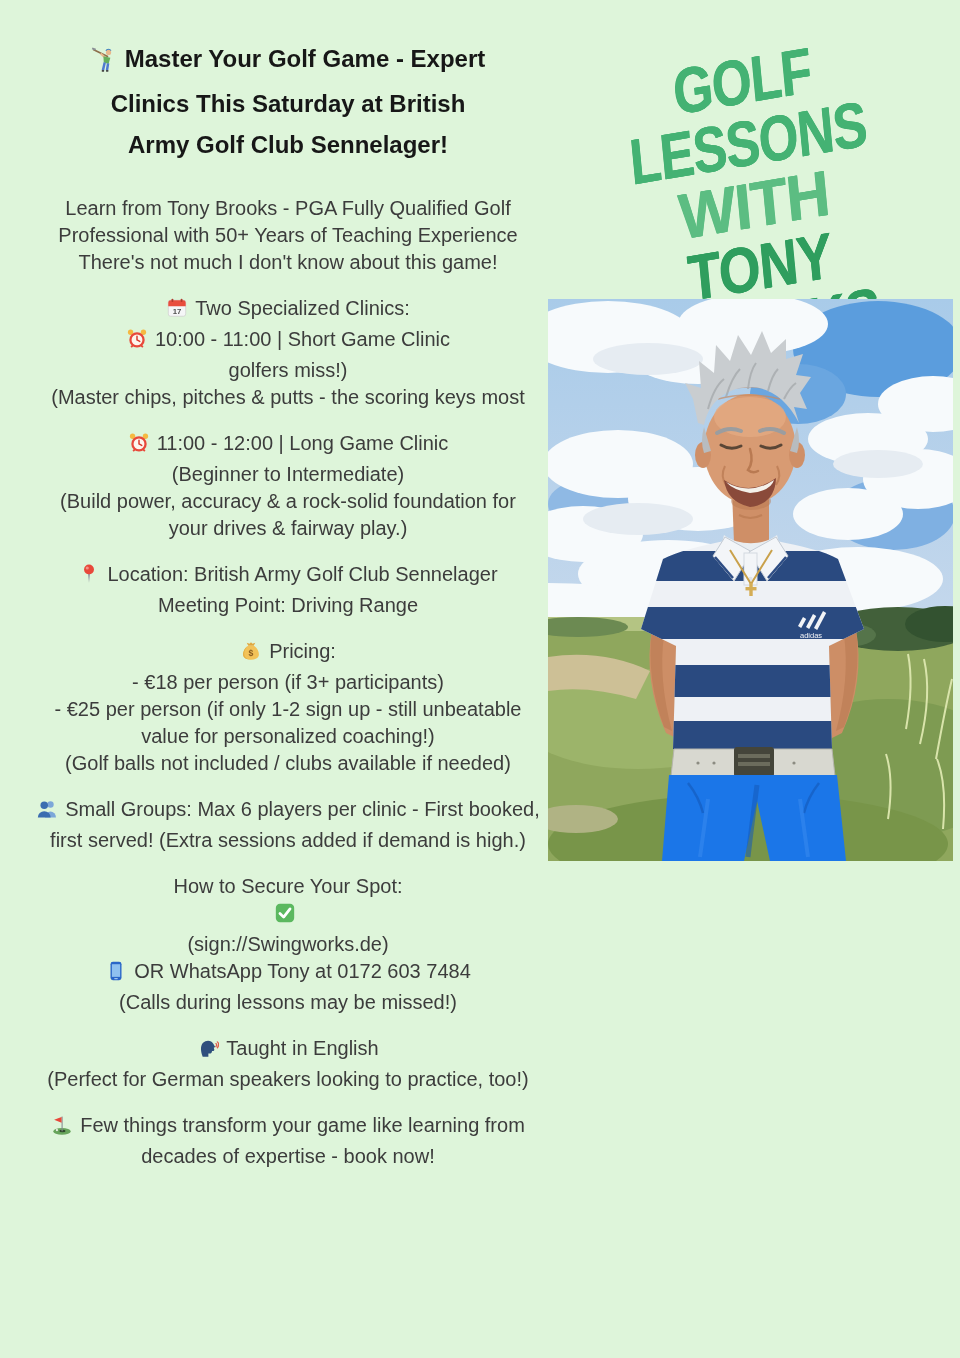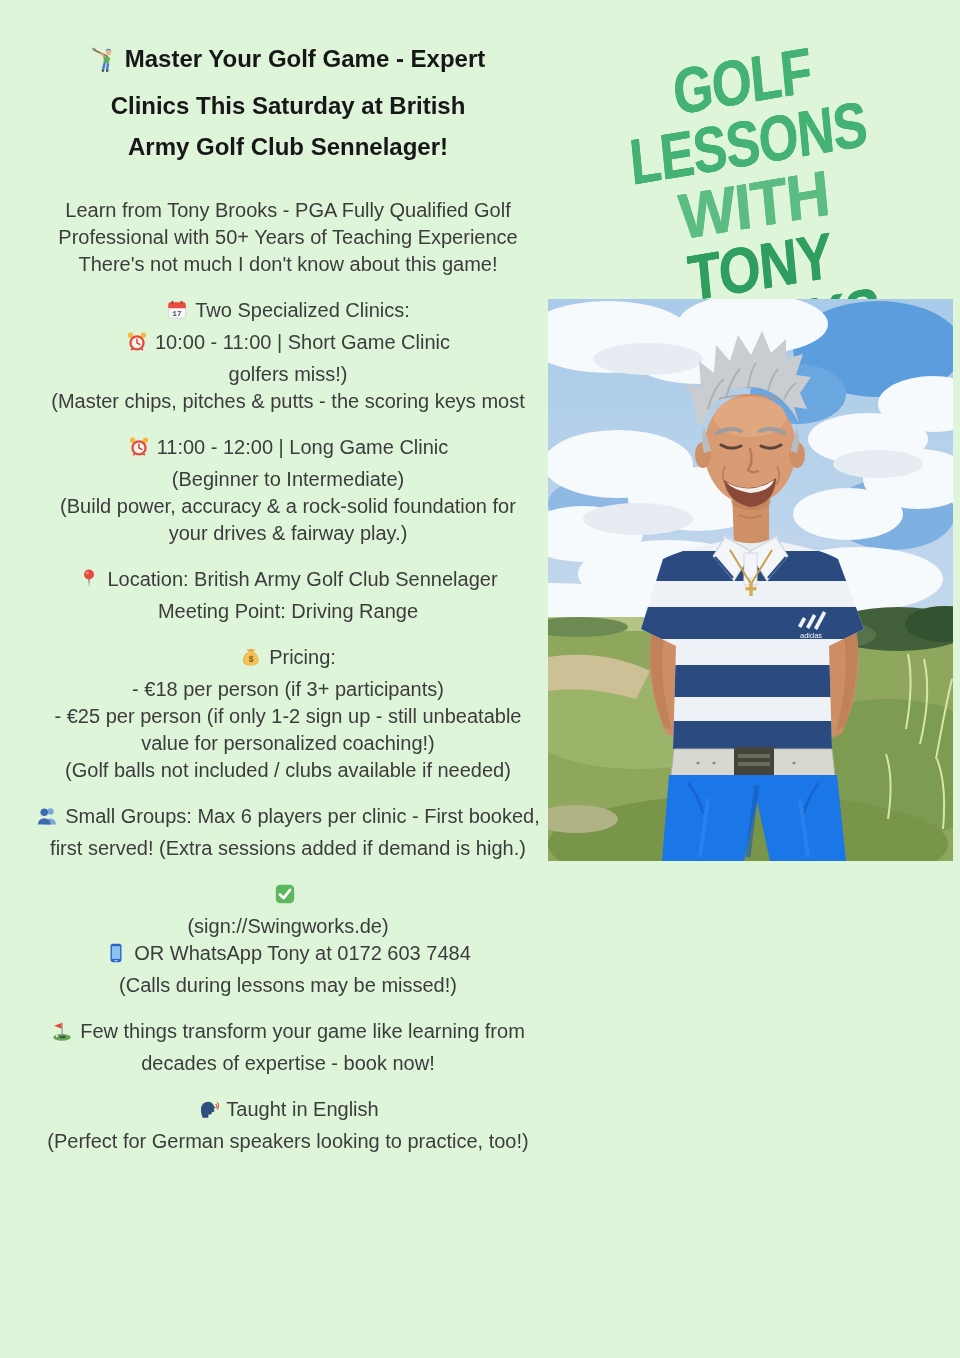--- a/index.html
+++ b/index.html
@@ -13,21 +13,21 @@
     position:absolute;left:30px;top:38px;width:516px;
     text-align:center;color:#3c3c3c;
     font-size:20px;line-height:27px;
   }
   .line{white-space:nowrap;}
   .flyer-title{
     font-size:24px;line-height:41px;font-weight:bold;color:#171717;
     margin-bottom:30px;
   }
   .section{margin-top:19px;}
-  .icon{display:inline-block;vertical-align:-4px;margin-right:7px;font-family:Liberation Mono, monospace;}
+  .icon{display:inline-block;vertical-align:-4px;margin-right:7px;}
   .icon svg{width:22px;height:22px;display:inline-block;}
   .title-icon svg{width:27px;height:27px;vertical-align:-3px;}
   .headline{
     position:absolute;left:550px;top:50px;width:408px;
     text-align:center;
     transform:rotate(-9.5deg) skewX(-4deg);
     font-weight:bold;
   }
   .hl{
     display:block;font-size:64px;line-height:62px;letter-spacing:-1px;
@@ -137,50 +137,51 @@
             </g>
             <g fill="#3b6db0">
               <circle cx="9" cy="8" r="4.1"></circle>
               <path d="M2,21.4 a7,7 0 0 1 14,0 z"></path>
             </g>
           </svg></span><span>Small Groups: Max 6 players per clinic - First booked,</span></div>
     <div class="line">first served! (Extra sessions added if demand is high.)</div>
   </div>
 
   <div class="section">
+    <div class="line">How to Secure Your Spot:</div>
     <div class="line"><span class="icon"><svg viewBox="0 0 24 24">
             <rect x="2" y="2" width="20" height="20" rx="4.5" fill="#5bb85f"></rect>
             <path d="M6.5,12.5 L10.5,16.5 L17.5,7.5" stroke="#fff" stroke-width="3" fill="none" stroke-linecap="round" stroke-linejoin="round"></path>
           </svg></span></div>
     <div class="line">(sign://Swingworks.de)</div>
     <div class="line"><span class="icon"><svg viewBox="0 0 24 24">
             <rect x="6" y="2" width="12" height="20" rx="2.6" fill="#2a66c8"></rect>
             <rect x="7.5" y="4.6" width="9" height="13.8" fill="#8fc1f0"></rect>
             <rect x="10" y="19.7" width="4" height="1.2" rx="0.6" fill="#9fc6ee"></rect>
           </svg></span><span>OR WhatsApp Tony at 0172 603 7484</span></div>
     <div class="line">(Calls during lessons may be missed!)</div>
+  </div>
+
+  <div class="section">
+    <div class="line"><span class="icon"><svg viewBox="0 0 24 24">
+            <path d="M6.2,21.5 C4.2,16.5 3.2,10 6.6,6.4 C10,2.9 15.8,3.4 17.8,7.4 L19.8,10.9 L18.3,11.7 L18.9,13.9 C18.9,15 17.9,15.5 16.4,15.3 C16.4,17.5 14.9,18.5 12.4,18 L12.4,21.5 Z" fill="#2f4f7d"></path>
+            <path d="M20.6,7.2 q1.9,1.6 0,3.2 M22.2,5.3 q3,2.7 0,6.4" stroke="#e05c4a" stroke-width="1.4" fill="none" stroke-linecap="round"></path>
+          </svg></span><span>Taught in English</span></div>
+    <div class="line">(Perfect for German speakers looking to practice, too!)</div>
   </div>
 
   <div class="section">
     <div class="line"><span class="icon"><svg viewBox="0 0 24 24">
             <ellipse cx="12" cy="19" rx="9.5" ry="3.6" fill="#67a45b"></ellipse>
             <ellipse cx="12.5" cy="18.6" rx="3.4" ry="1.3" fill="#2f4a2c"></ellipse>
             <rect x="11.5" y="2.8" width="1.2" height="16" fill="#8a8d92"></rect>
             <path d="M11.5,3.2 L3.4,6.4 L11.5,9.6 Z" fill="#e8483a"></path>
             <circle cx="6.5" cy="17.5" r="1.2" fill="#f4f4f0"></circle>
           </svg></span><span>Few things transform your game like learning from</span></div>
     <div class="line">decades of expertise - book now!</div>
-  </div>
-
-  <div class="section">
-    <div class="line"><span class="icon"><svg viewBox="0 0 24 24">
-            <path d="M6.2,21.5 C4.2,16.5 3.2,10 6.6,6.4 C10,2.9 15.8,3.4 17.8,7.4 L19.8,10.9 L18.3,11.7 L18.9,13.9 C18.9,15 17.9,15.5 16.4,15.3 C16.4,17.5 14.9,18.5 12.4,18 L12.4,21.5 Z" fill="#2f4f7d"></path>
-            <path d="M20.6,7.2 q1.9,1.6 0,3.2 M22.2,5.3 q3,2.7 0,6.4" stroke="#e05c4a" stroke-width="1.4" fill="none" stroke-linecap="round"></path>
-          </svg></span><span>Taught in English</span></div>
-    <div class="line">(Perfect for German speakers looking to practice, too!)</div>
   </div>
 
 </div>
 
 <div class="photo">
   <svg viewBox="0 0 405 562" preserveAspectRatio="none">
     <defs>
       <linearGradient id="sky" x1="0" y1="0" x2="0" y2="1">
         <stop offset="0" stop-color="#a9cbe9"></stop>
         <stop offset="0.55" stop-color="#c3d7ec"></stop>

